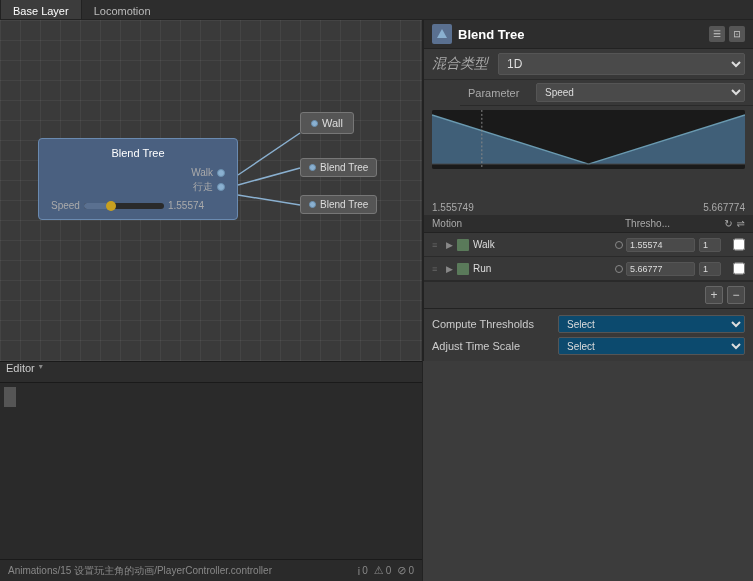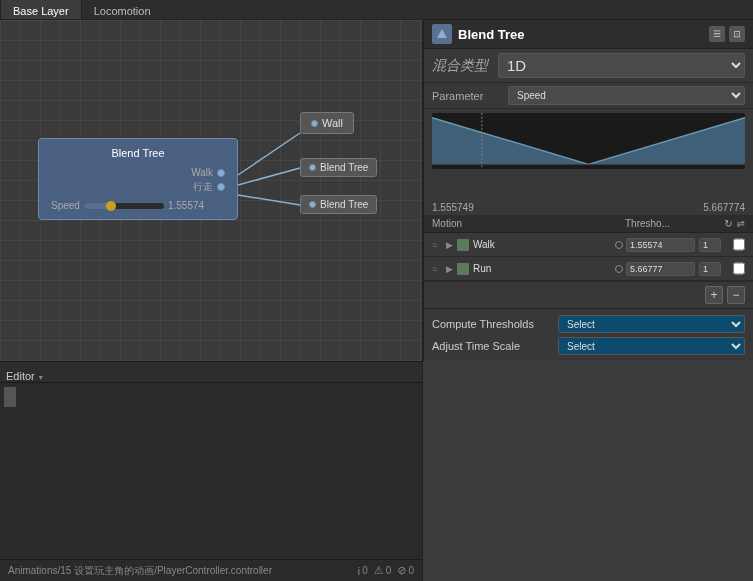--- a/index.html
+++ b/index.html
@@ -244,32 +244,33 @@
       color: #aaa;
       font-size: 14px;
       width: 60px;
       font-style: italic;
     }
     .blend-type-select {
       flex: 1;
       background: #4a4a4a;
       border: 1px solid #555;
       color: #ddd;
-      font-size: 15px;
+      font-size: 12px;
       padding: 2px 4px;
       border-radius: 2px;
     }
 
     
     .param-row {
       display: flex;
       align-items: center;
       padding: 3px 8px;
-      gap: 16px;
+      gap: 8px;
       border-bottom: 1px solid #2a2a2a;
+      margin-left: 36px;
     }
     .param-label {
       color: #aaa;
       font-size: 11px;
       width: 60px;
     }
     .param-value {
       flex: 1;
       background: #4a4a4a;
       border: 1px solid #555;
@@ -455,21 +456,21 @@
     }
     .status-icon-symbol {
       font-size: 11px;
     }
 
     
     .bottom-tabs {
       display: flex;
       background: #2d2d2d;
       height: 22px;
-      align-items: flex-end;
+      align-items: flex-start;
       padding: 0 6px;
       gap: 4px;
       border-top: 1px solid #1a1a1a;
       border-bottom: 1px solid #1a1a1a;
     }
     .editor-label {
       color: #ccc;
       font-size: 11px;
     }
     .dropdown-arrow {

